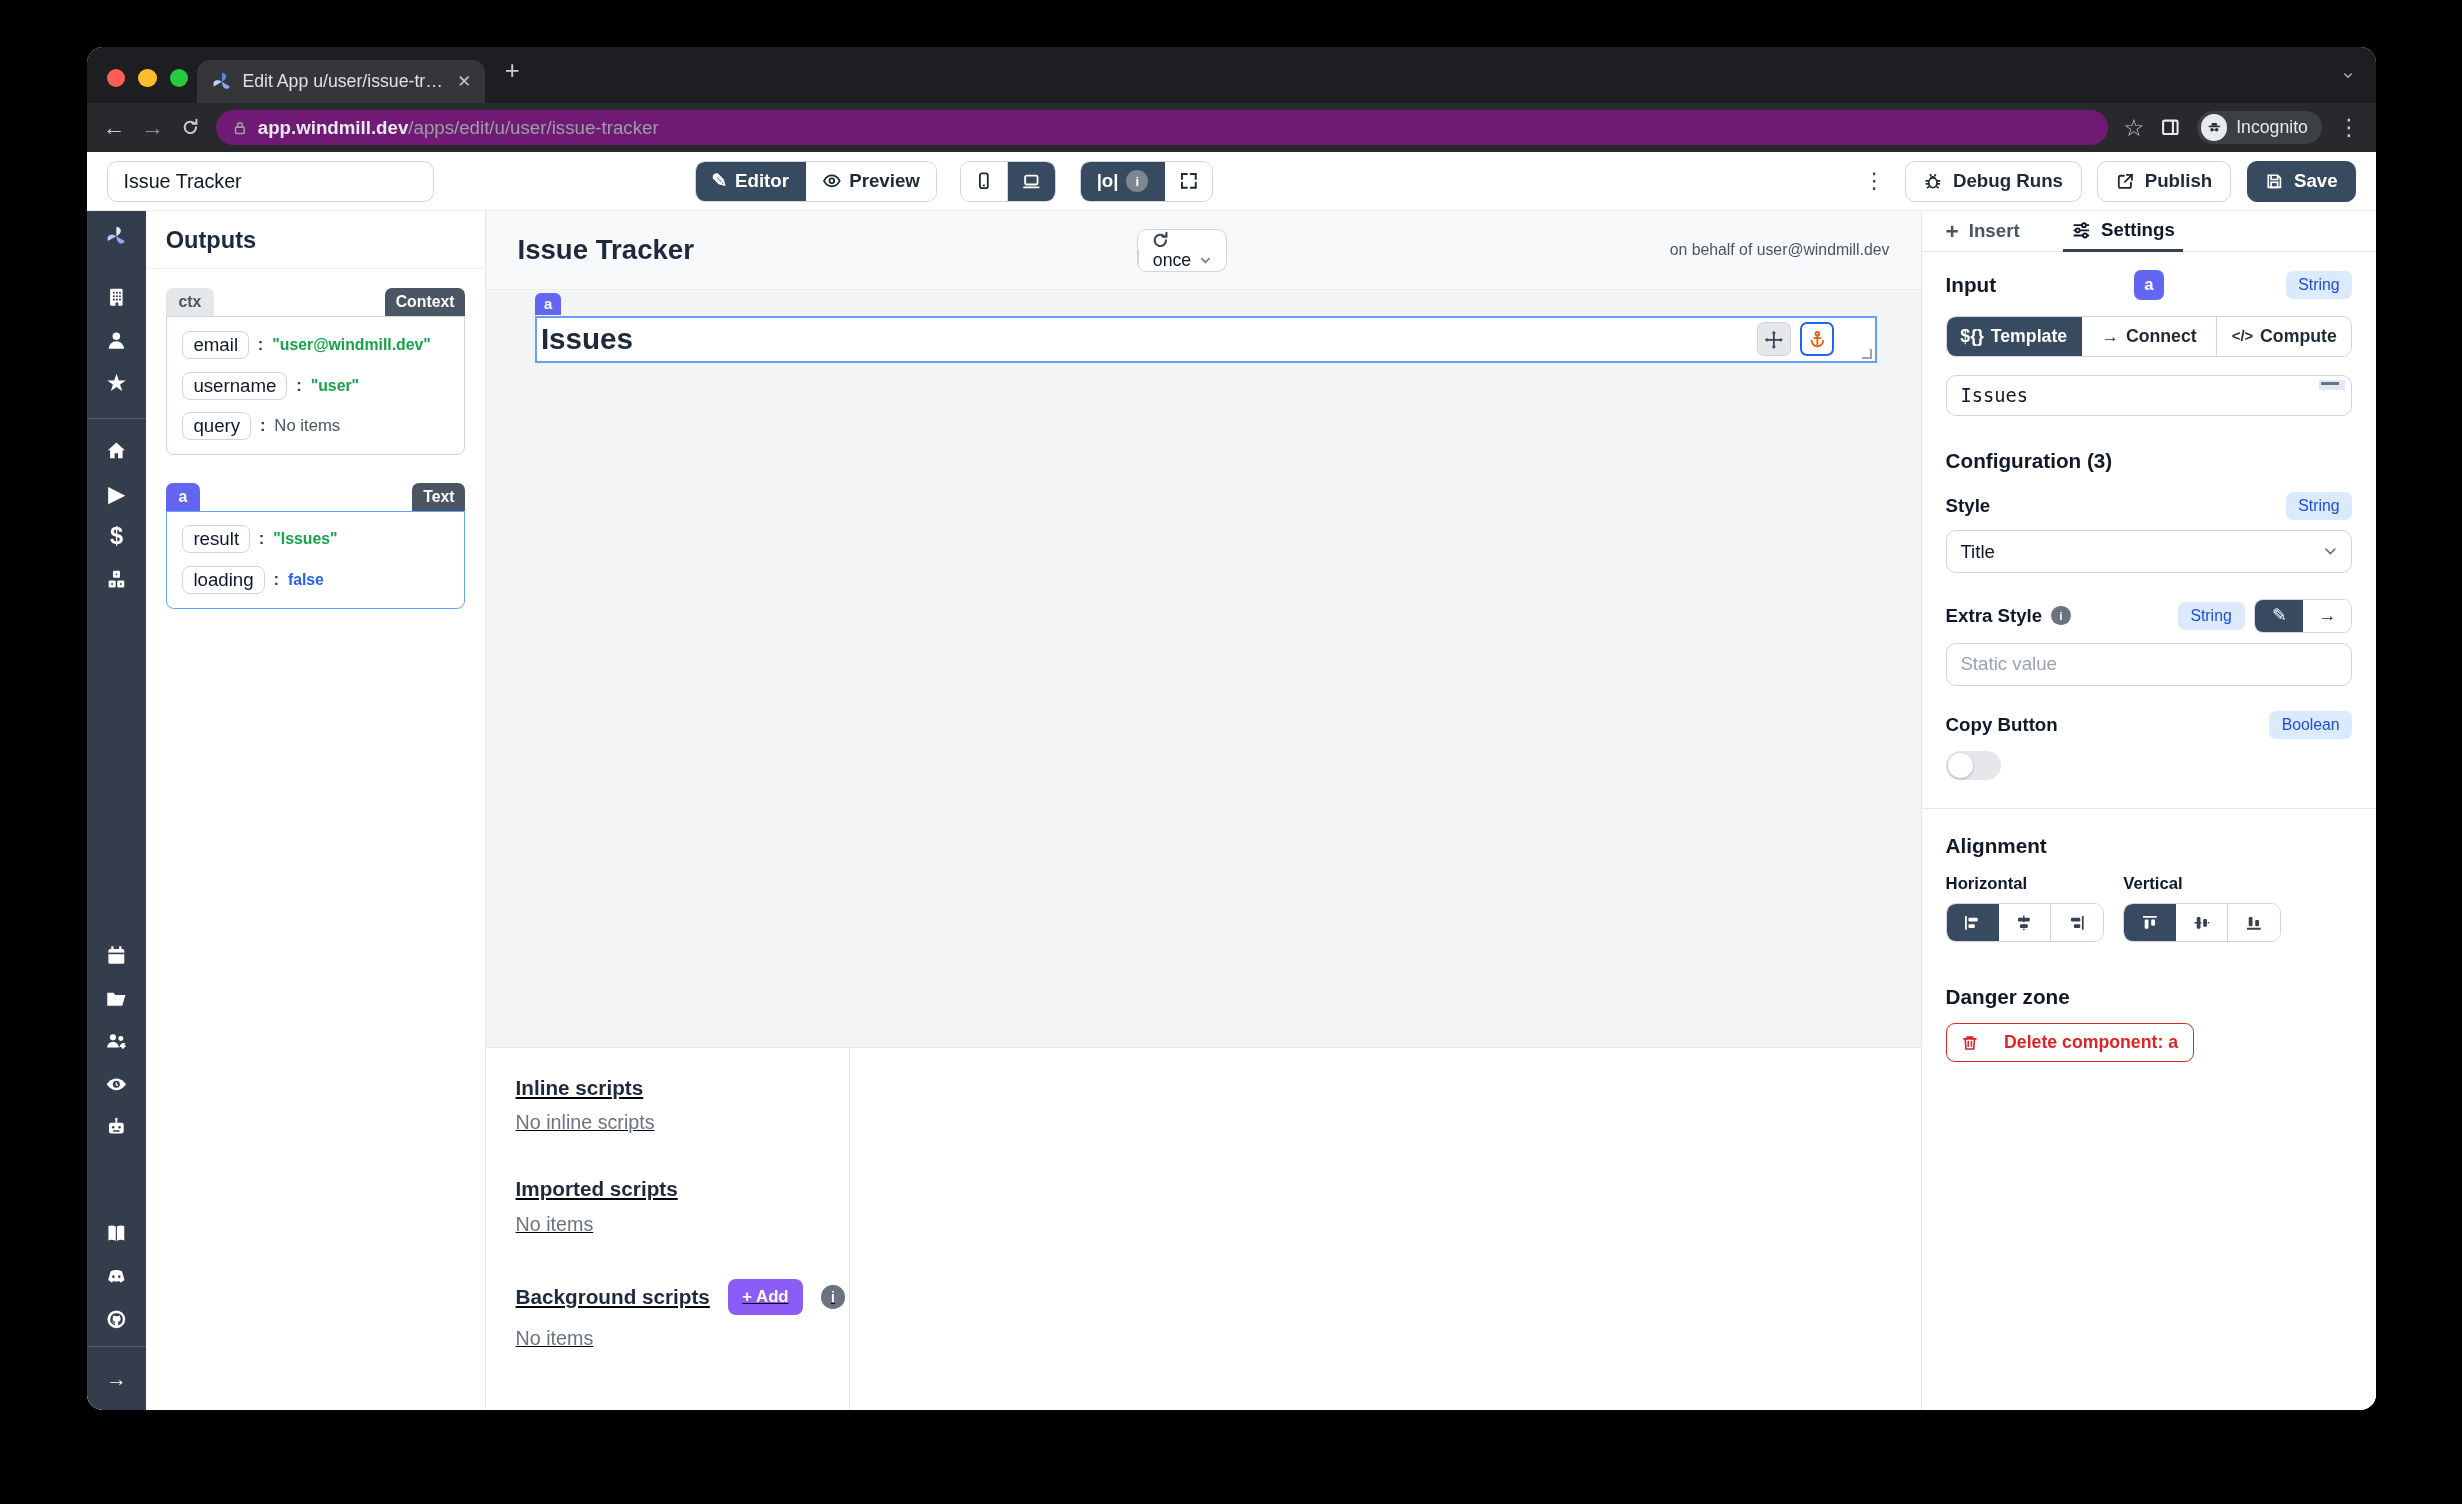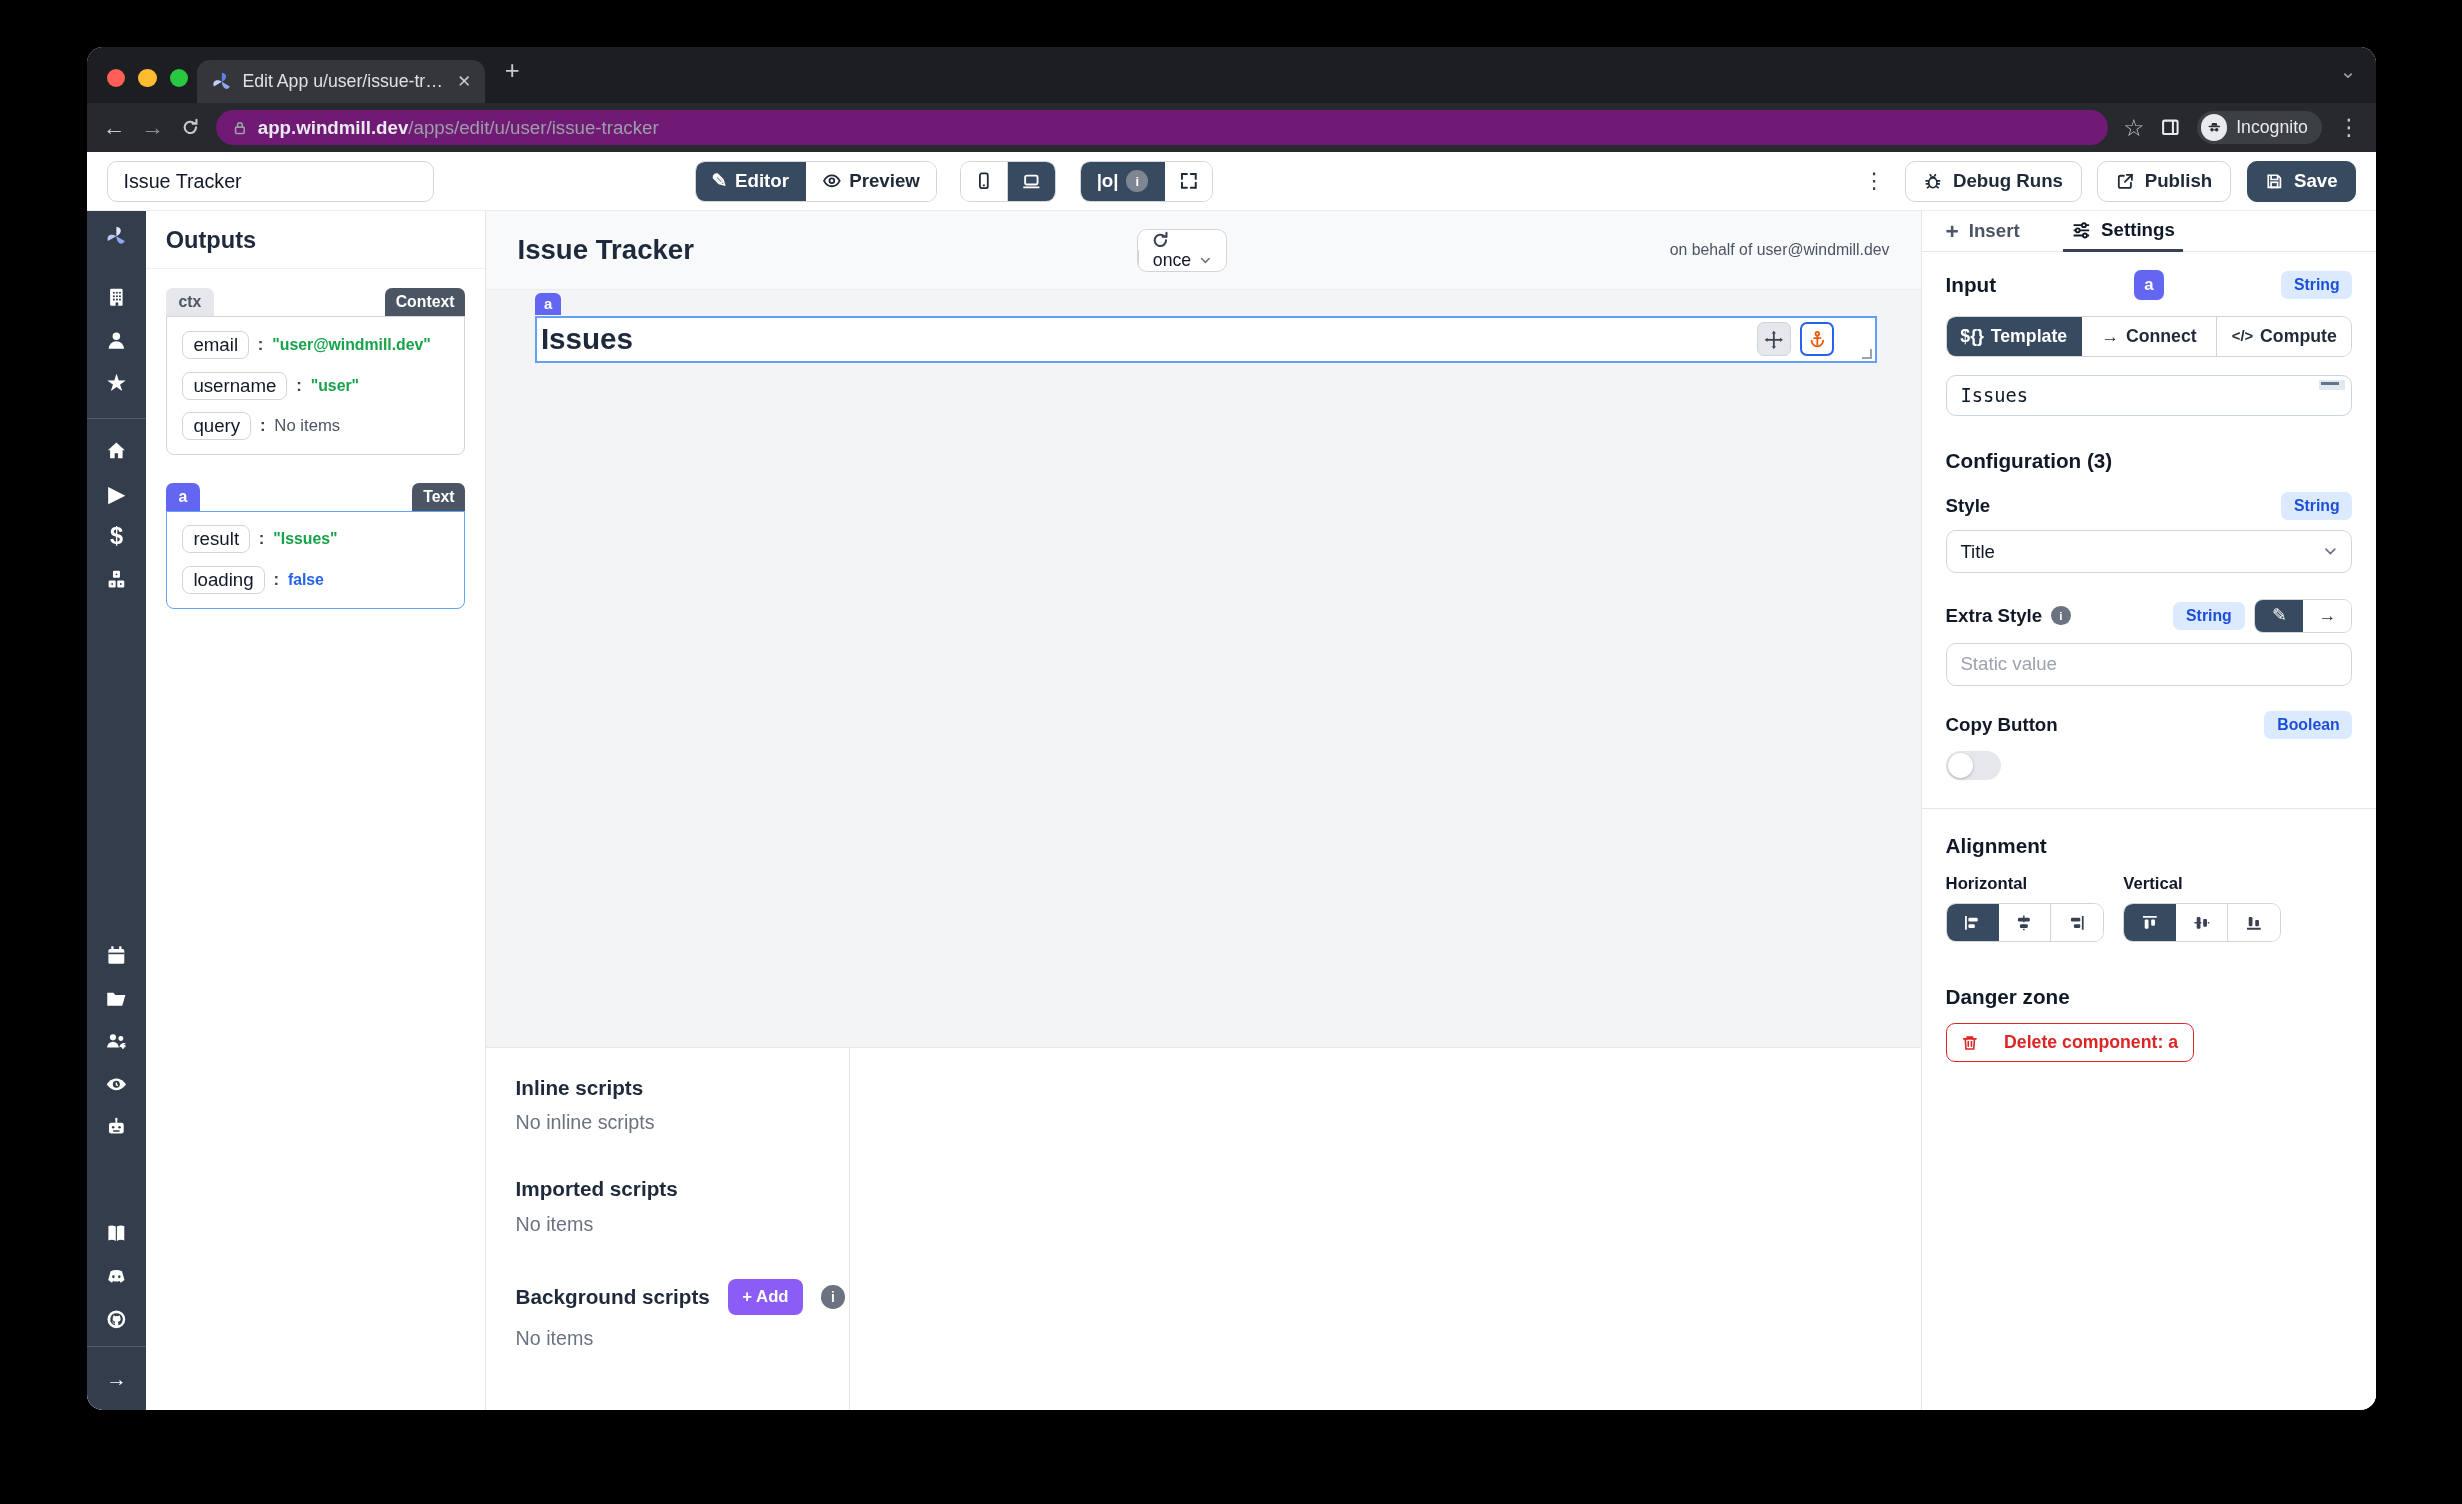--- a/index.html
+++ b/index.html
@@ -98,39 +98,39 @@
   .cbtn.move { background:#e5e7eb; border:1px solid #cbd5e1; color:#374151; }
   .cbtn.anchor { background:#fff; border:2.5px solid #2563eb; color:#ea580c; }
   .resize-handle { position:absolute; right:3px; bottom:2px; width:9.9px; height:9.9px;
     border-right:2px solid #9ca3af; border-bottom:2px solid #9ca3af; }
 
   
   .scripts { height:363px; flex:0 0 363px; display:flex; background:#fff; border-top:1px solid #e5e7eb; }
   .scripts-left { width:364px; flex:0 0 364px; border-right:1px solid #e5e7eb; padding:27.6px 0 0 29.6px; }
   .scripts-left h3 { font-size:20.7px; font-weight:800; color:#1e293b; }
   .scripts-left p { font-size:19.7px; color:#6b7280; margin-top:11.8px; }
-  .sec { margin-bottom:43px; }
+  .sec { margin-bottom:43px;text-decoration:underline; }
   .bg-row { display:flex; align-items:center; gap:17.7px; }
   .add-btn { background:#8b5cf6; color:#fff; font-weight:700; font-size:16.7px; padding:7.9px 14.8px; border-radius:7.9px; }
   .info-circle { width:23.6px; height:23.6px; border-radius:50%; background:#6b7280; color:#fff; font-size:13.8px; font-weight:700;
     display:flex; align-items:center; justify-content:center; }
   .scripts-rest { flex:1; background:#fff; }
 
   
   .settings { width:455px; flex:0 0 455px; background:#fff; border-left:1px solid #e5e7eb; display:flex; flex-direction:column; }
   .stabs { height:41px; display:flex; gap:43px; padding:0 23.6px; border-bottom:1px solid #e5e7eb; }
   .stab { display:flex; align-items:center; gap:9.9px; font-size:18.7px; font-weight:600; color:#4b5563; }
   .stab.active { color:#111827; border-bottom:3px solid #374151; margin-bottom:-1px; padding:0 7.9px; }
   .scontent { padding:17.7px 23.6px 0; }
   .input-row { display:flex; align-items:center; }
   .input-row .lbl { font-size:20.7px; font-weight:800; color:#111827; flex:1; }
   .abadge { width:30.5px; height:30.5px; background:#6366f1; border-radius:6.9px; color:#fff; font-weight:700; font-size:16.7px;
     display:flex; align-items:center; justify-content:center; }
   .input-row .sp { flex:1; display:flex; justify-content:flex-end; }
-  .typebadge { background:#dbeafe; color:#1d4ed8; font-weight:700; font-size:15.8px; padding:4.9px 12.8px; border-radius:6.9px; }
+  .typebadge { background:#dbeafe; color:#1d4ed8; font-weight:400; font-size:15.8px; padding:4.9px 12.8px; border-radius:6.9px; }
   .modes { margin-top:15.8px; display:flex; height:41px; border:1px solid #d1d5db; border-radius:9.9px; overflow:hidden; }
   .mode { flex:1; display:flex; align-items:center; justify-content:center; gap:6.9px; font-size:17.7px; font-weight:700; color:#1f2937; border-right:1px solid #d1d5db; background:#fff;}
   .mode:last-child { border-right:none; }
   .mode.dark { background:#384a60; color:#fff; border-color:#384a60; }
   .codebox { margin-top:17.7px; height:41px; border:1px solid #cbd5e1; border-radius:9.9px; position:relative;
     display:flex; align-items:center; padding:0 13.8px; font-family:"DejaVu Sans Mono", monospace; font-size:18.7px; color:#111827; }
   .minimap { position:absolute; right:6.9px; top:3.9px; width:25.6px; height:10.8px; background:#e2e8f0; }
   .minimap::after { content:""; position:absolute; left:2px; top:2px; width:17.7px; height:3px; background:#64748b; }
   .cfg-title { margin-top:33px; font-size:20.7px; font-weight:800; color:#111827; }
   .frow { margin-top:19.7px; display:flex; align-items:center; justify-content:space-between; }

